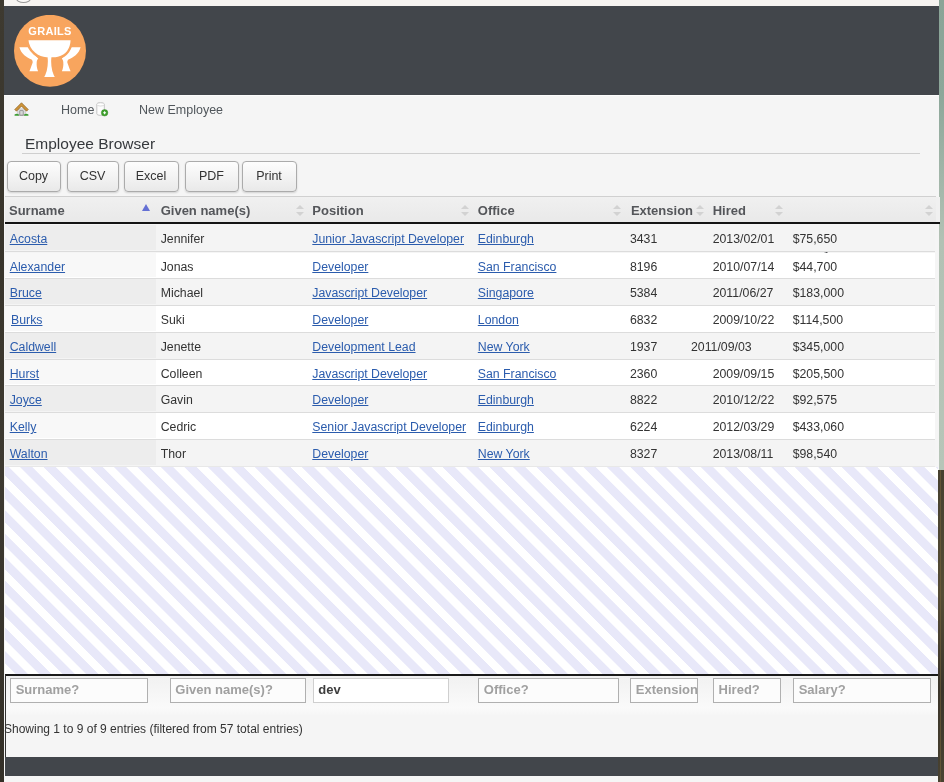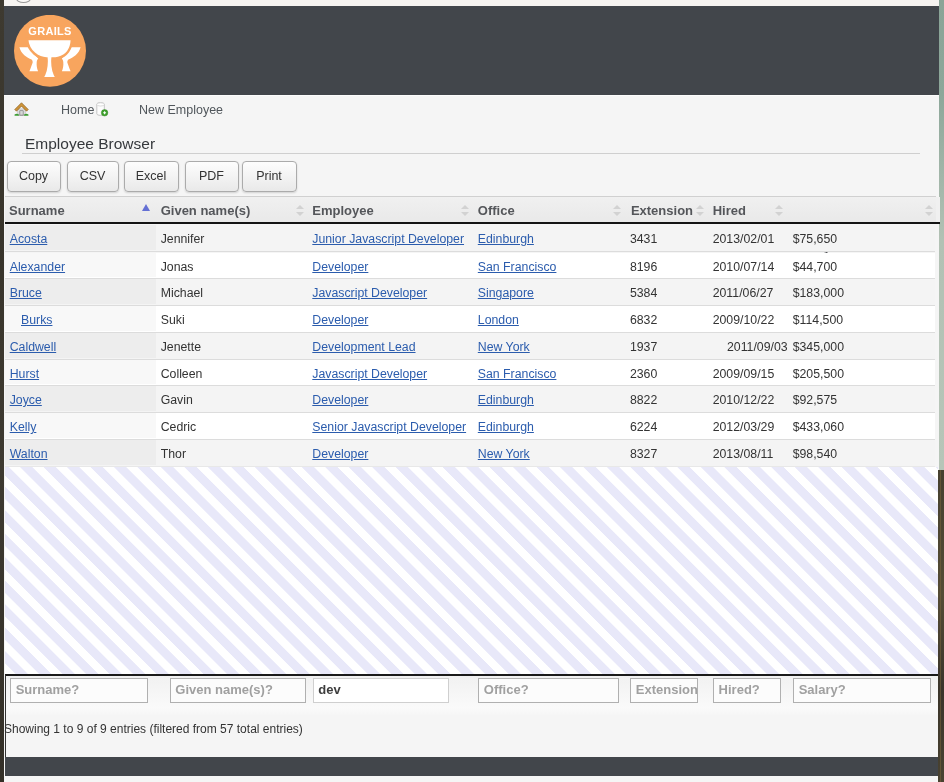--- a/index.html
+++ b/index.html
@@ -126,21 +126,21 @@
 <div class="btn" style="left:66.5px;width:52px;">CSV</div>
 <div class="btn" style="left:123.5px;width:55px;">Excel</div>
 <div class="btn" style="left:184.5px;width:54px;">PDF</div>
 <div class="btn" style="left:241.5px;width:55px;">Print</div>
 
 <div id="stripes" class="abs"></div>
 
 <div id="thead" class="abs">
   <div class="th" style="left:4px;">Surname</div>
   <div class="th" style="left:155.7px;">Given name(s)</div>
-  <div class="th" style="left:307.3px;">Employee</div>
+  <div class="th" style="left:307.3px;">Position</div>
   <div class="th" style="left:472.8px;">Office</div>
   <div class="th" style="left:625.9px;">Extension</div>
   <div class="th" style="left:707.7px;">Hired</div>
   <div class="th" style="left:786.7px;margin-top:36px;">Salary</div>
   <div class="arrUp" style="left:136.7px;"></div>
   <div class="arrBoth" style="left:290.9px;">
       <i></i>
       <b></b>
     </div>
   <div class="arrBoth" style="left:456.4px;">
@@ -193,36 +193,36 @@
       <div class="cell" style="left:4.699999999999999px"><a>Bruce</a></div>
       <div class="cell" style="left:155.7px">Michael</div>
       <div class="cell" style="left:307.3px"><a>Javascript Developer</a></div>
       <div class="cell" style="left:472.8px"><a>Singapore</a></div>
       <div class="cell" style="left:624.9px">5384</div>
       <div class="cell" style="left:707.7px">2011/06/27</div>
       <div class="cell" style="left:787.7px">$183,000</div>
     </div>
 <div class="row even" style="top:306.06px;height:26.78px;">
       <div class="s1"></div>
-      <div class="cell" style="left:16px"><a>Burks</a></div>
+      <div class="cell" style="left:6px"><a>Burks</a></div>
       <div class="cell" style="left:155.7px">Suki</div>
       <div class="cell" style="left:307.3px"><a>Developer</a></div>
       <div class="cell" style="left:472.8px"><a>London</a></div>
       <div class="cell" style="left:624.9px">6832</div>
       <div class="cell" style="left:707.7px">2009/10/22</div>
       <div class="cell" style="left:787.7px">$114,500</div>
     </div>
 <div class="row odd" style="top:332.84px;height:26.78px;">
       <div class="s1"></div>
       <div class="cell" style="left:4.699999999999999px"><a>Caldwell</a></div>
       <div class="cell" style="left:155.7px">Jenette</div>
       <div class="cell" style="left:307.3px"><a>Development Lead</a></div>
       <div class="cell" style="left:472.8px"><a>New York</a></div>
       <div class="cell" style="left:624.9px">1937</div>
-      <div class="cell" style="left:722px">2011/09/03</div>
+      <div class="cell" style="left:686px">2011/09/03</div>
       <div class="cell" style="left:787.7px">$345,000</div>
     </div>
 <div class="row even" style="top:359.62px;height:26.78px;">
       <div class="s1"></div>
       <div class="cell" style="left:4.699999999999999px"><a>Hurst</a></div>
       <div class="cell" style="left:155.7px">Colleen</div>
       <div class="cell" style="left:307.3px"><a>Javascript Developer</a></div>
       <div class="cell" style="left:472.8px"><a>San Francisco</a></div>
       <div class="cell" style="left:624.9px">2360</div>
       <div class="cell" style="left:707.7px">2009/09/15</div>

